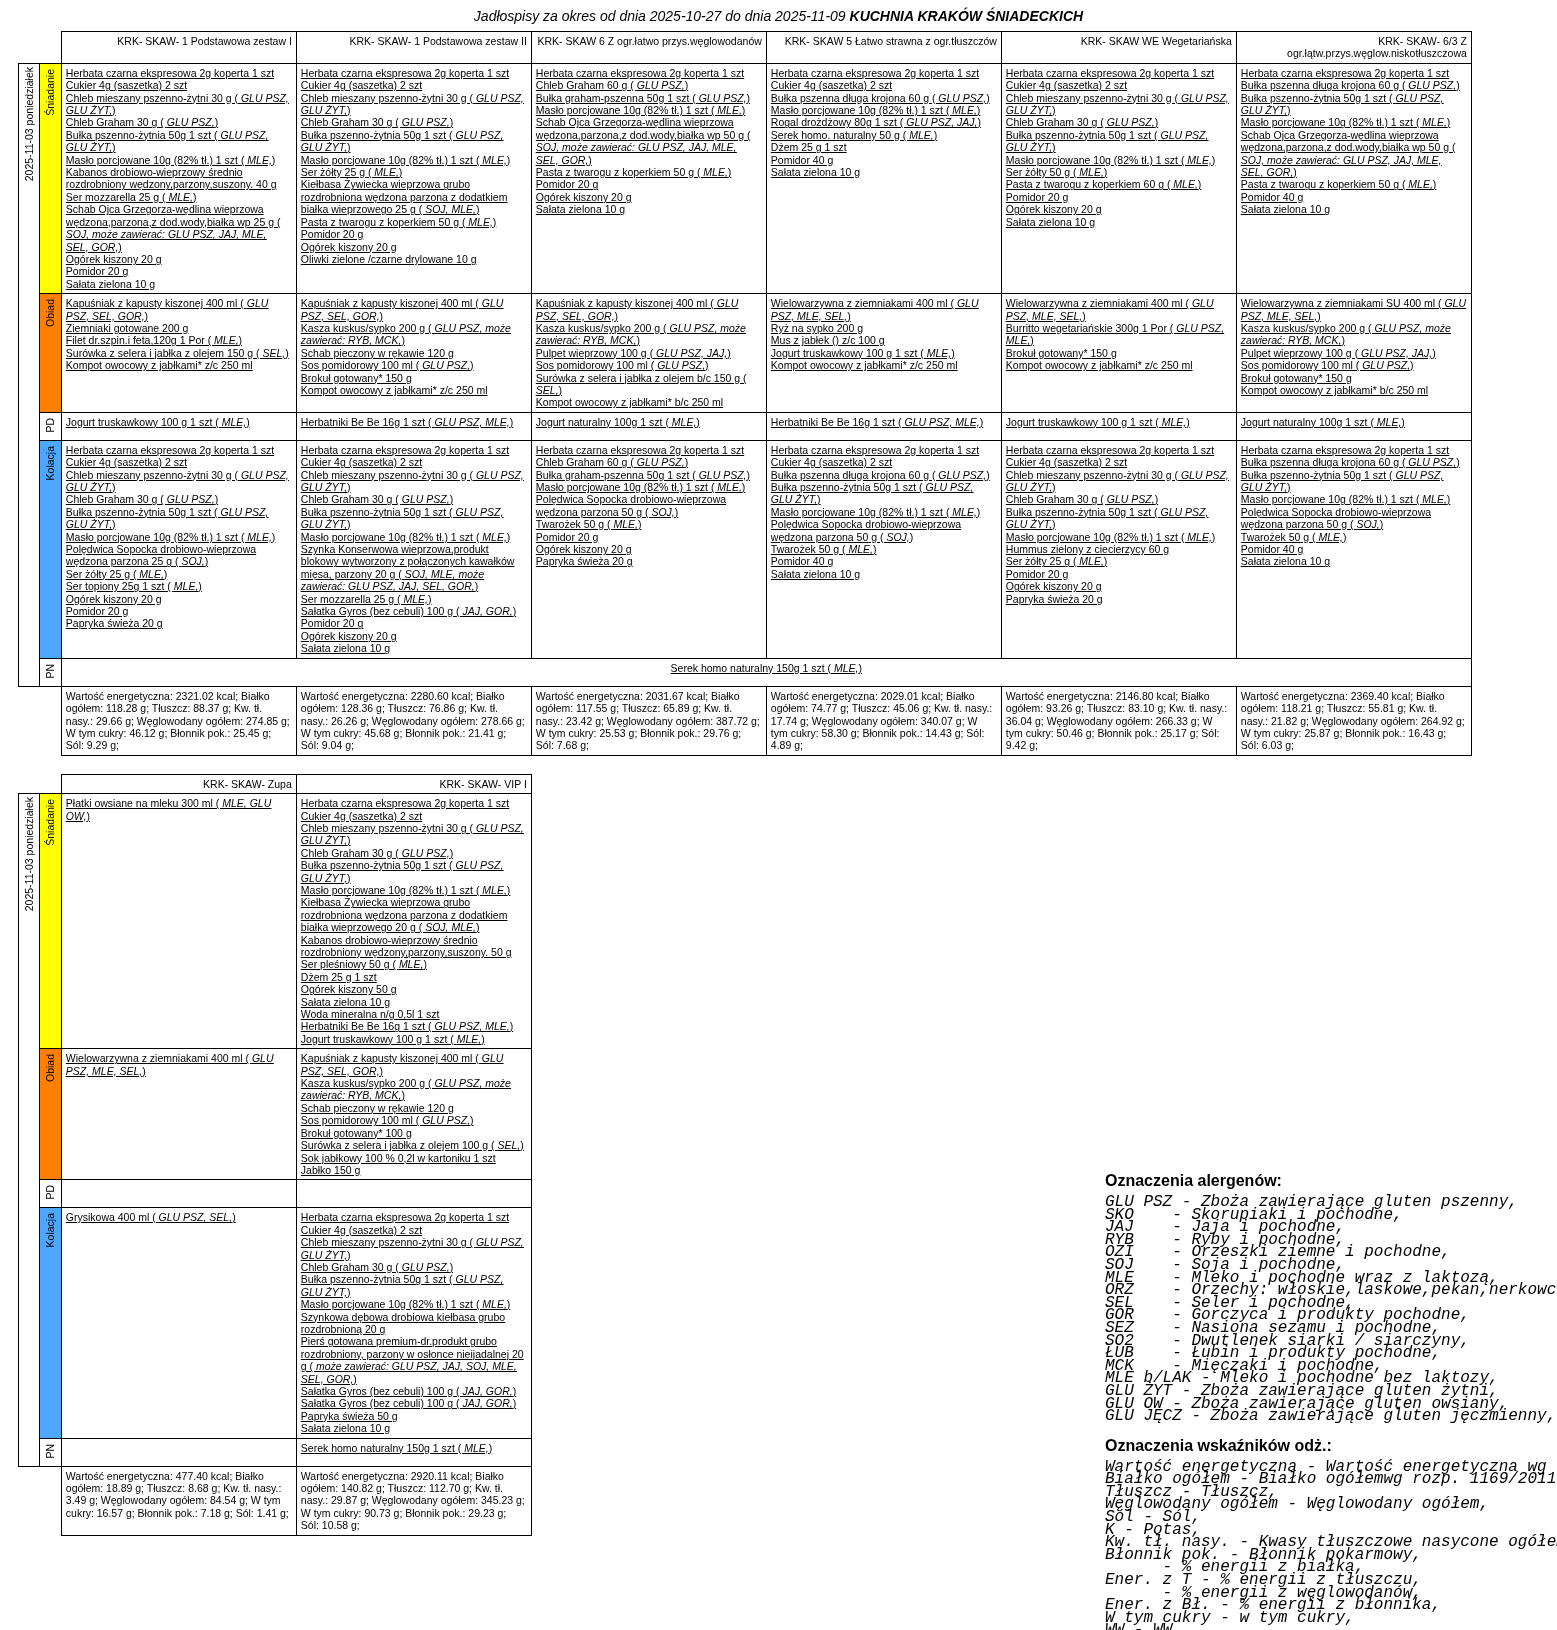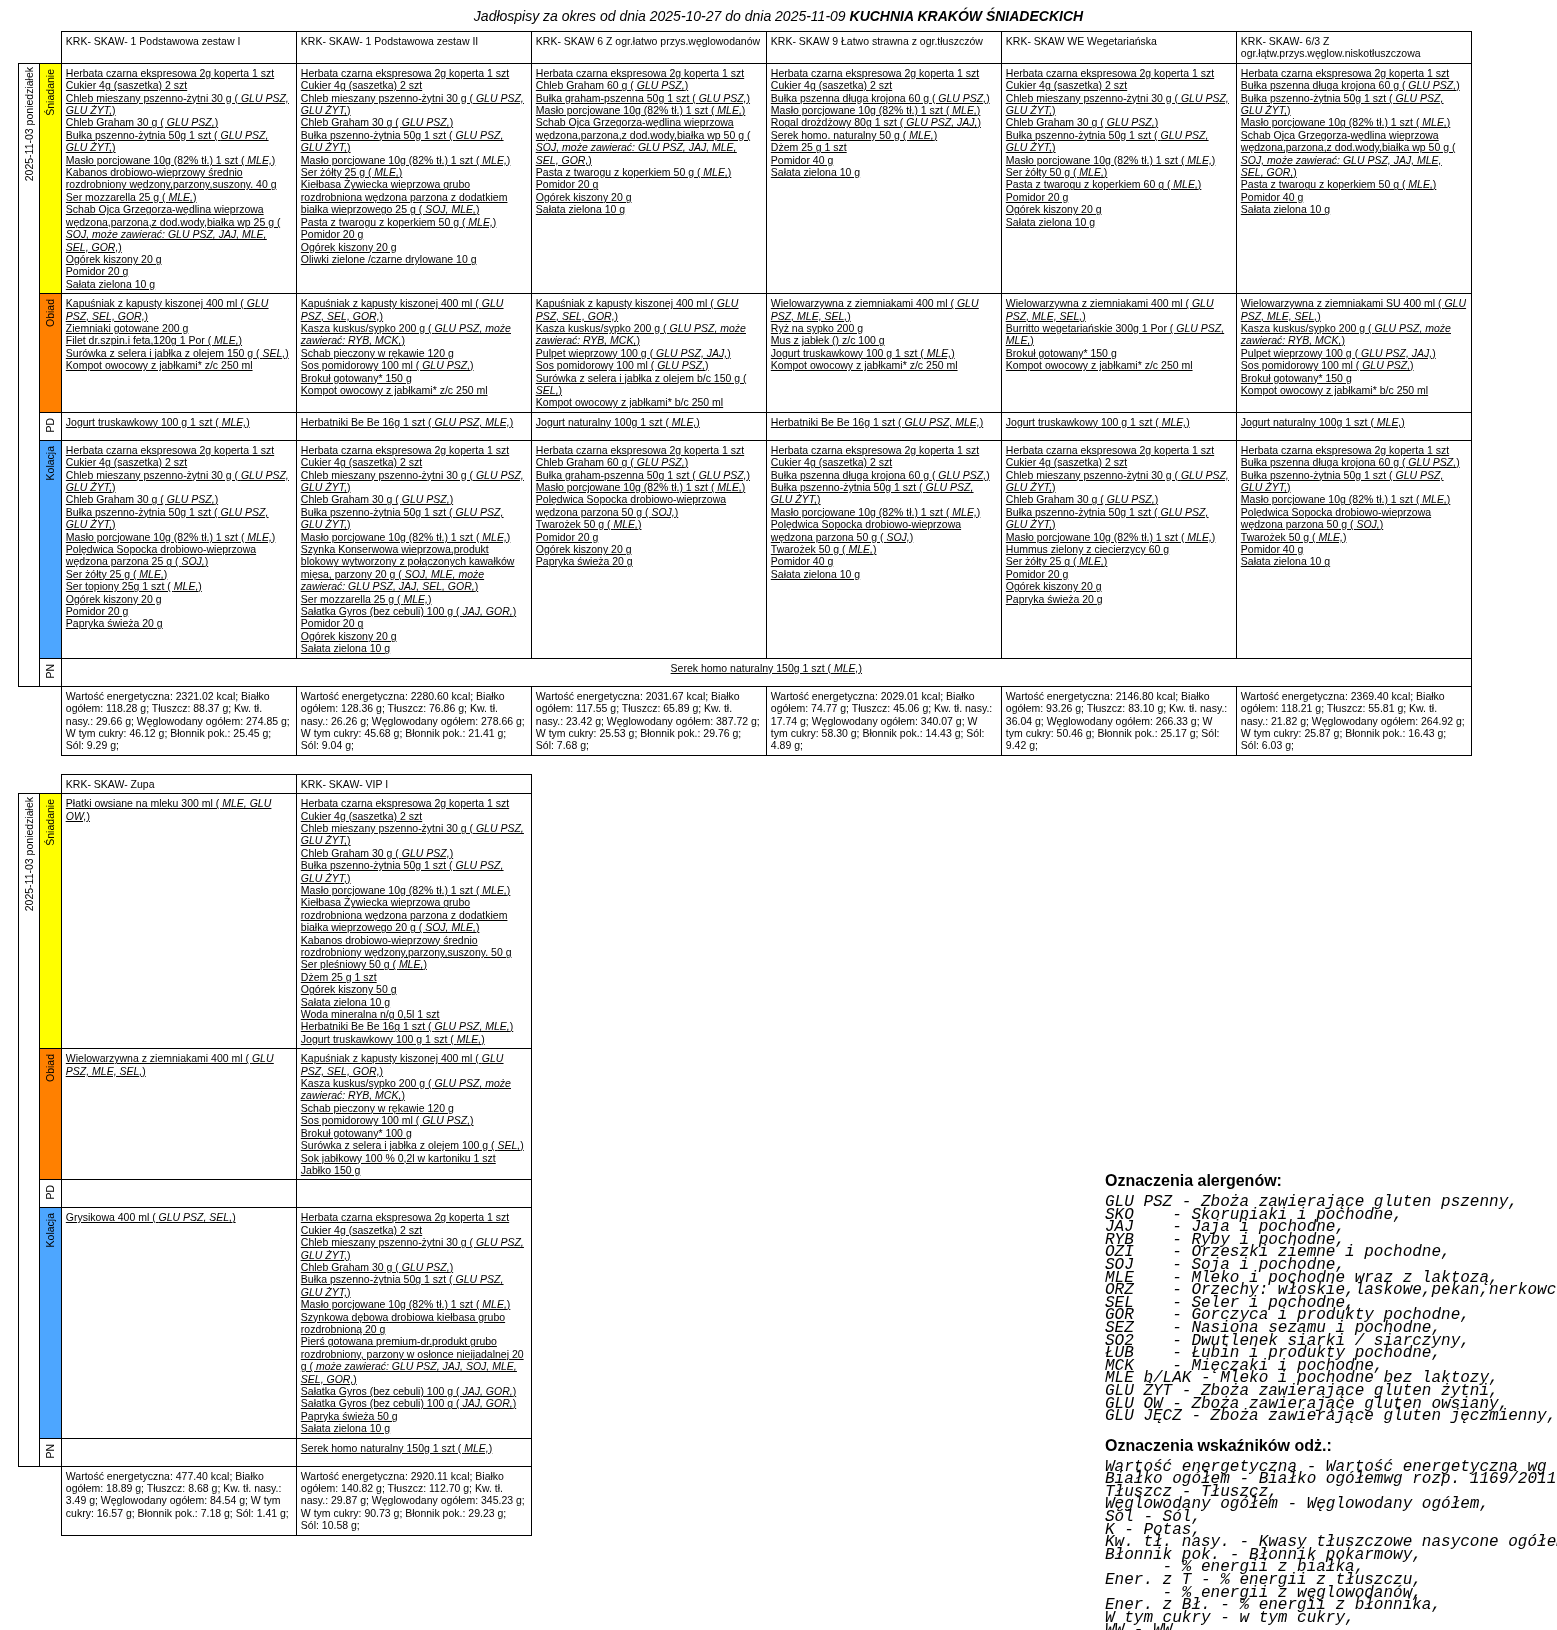--- a/index.html
+++ b/index.html
@@ -29,21 +29,21 @@
     margin-left: 18px;
   }
   table.menu td, table.menu th {
     border: 1px solid #000;
     vertical-align: top;
     padding: 3px 4px;
     font-size: 10.5px;
     line-height: 12.4px;
   }
   th.colhead {
-    text-align: left;
+    text-align: right;
     font-weight: normal;
     font-size: 11px;
     padding: 5px 3px;
     line-height: 13px;
   }
   td.cell { font-size: 10.2px; line-height: 12.2px; text-decoration: underline; }
   .ital-u { font-style: italic; text-decoration: underline; }
 
   
   td.vcol {
@@ -123,21 +123,21 @@
         <col style="width:235px">
         <col style="width:235px">
     </colgroup>
     <tbody>
         <tr>
       <td style="border:none"></td>
       <td style="border:none"></td>
       <th class="colhead">KRK- SKAW- 1 Podstawowa zestaw I</th>
       <th class="colhead">KRK- SKAW- 1 Podstawowa zestaw II</th>
       <th class="colhead">KRK- SKAW 6 Z ogr.łatwo przys.węglowodanów</th>
-      <th class="colhead">KRK- SKAW 9 Łatwo strawna z ogr.tłuszczów</th>
+      <th class="colhead">KRK- SKAW 5 Łatwo strawna z ogr.tłuszczów</th>
       <th class="colhead">KRK- SKAW WE Wegetariańska</th>
       <th class="colhead">KRK- SKAW- 6/3 Z ogr.łątw.przys.węglow.niskotłuszczowa</th>
     </tr>
 
     <tr>
       <td class="daycol" rowspan="5"><span class="vtext">2025-11-03 poniedziałek</span></td>
       <td class="vcol bg-sniadanie"><span class="vtext">Śniadanie</span></td>
       <td class="cell">Herbata czarna ekspresowa 2g koperta   1 szt<br>Cukier 4g (saszetka)   2 szt<br>Chleb mieszany pszenno-żytni   30 g ( <span class="ital-u">GLU PSZ, GLU ŻYT,</span>)<br>Chleb Graham  30 g ( <span class="ital-u">GLU PSZ,</span>)<br>Bułka pszenno-żytnia 50g   1 szt ( <span class="ital-u">GLU PSZ, GLU ŻYT,</span>)<br>Masło porcjowane 10g (82% tł.)   1 szt ( <span class="ital-u">MLE,</span>)<br>Kabanos drobiowo-wieprzowy średnio rozdrobniony wędzony,parzony,suszony.   40 g<br>Ser mozzarella   25 g ( <span class="ital-u">MLE,</span>)<br>Schab Ojca Grzegorza-wędlina wieprzowa wędzona,parzona,z dod.wody,białka wp   25 g ( <span class="ital-u">SOJ, może zawierać: GLU PSZ, JAJ, MLE, SEL, GOR,</span>)<br>Ogórek kiszony   20 g<br>Pomidor   20 g<br>Sałata zielona   10 g</td>
       <td class="cell">Herbata czarna ekspresowa 2g koperta   1 szt<br>Cukier 4g (saszetka)   2 szt<br>Chleb mieszany pszenno-żytni   30 g ( <span class="ital-u">GLU PSZ, GLU ŻYT,</span>)<br>Chleb Graham  30 g ( <span class="ital-u">GLU PSZ,</span>)<br>Bułka pszenno-żytnia 50g   1 szt ( <span class="ital-u">GLU PSZ, GLU ŻYT,</span>)<br>Masło porcjowane 10g (82% tł.)   1 szt ( <span class="ital-u">MLE,</span>)<br>Ser żółty   25 g ( <span class="ital-u">MLE,</span>)<br>Kiełbasa Żywiecka wieprzowa grubo  rozdrobniona wędzona parzona z dodatkiem białka wieprzowego   25 g ( <span class="ital-u">SOJ, MLE,</span>)<br>Pasta z twarogu z koperkiem   50 g ( <span class="ital-u">MLE,</span>)<br>Pomidor   20 g<br>Ogórek kiszony   20 g<br>Oliwki zielone /czarne drylowane   10 g</td>
       <td class="cell">Herbata czarna ekspresowa 2g koperta   1 szt<br>Chleb Graham  60 g ( <span class="ital-u">GLU PSZ,</span>)<br>Bułka graham-pszenna 50g   1 szt ( <span class="ital-u">GLU PSZ,</span>)<br>Masło porcjowane 10g (82% tł.)   1 szt ( <span class="ital-u">MLE,</span>)<br>Schab Ojca Grzegorza-wędlina wieprzowa wędzona,parzona,z dod.wody,białka wp   50 g ( <span class="ital-u">SOJ, może zawierać: GLU PSZ, JAJ, MLE, SEL, GOR,</span>)<br>Pasta z twarogu z koperkiem   50 g ( <span class="ital-u">MLE,</span>)<br>Pomidor   20 g<br>Ogórek kiszony   20 g<br>Sałata zielona   10 g</td>

